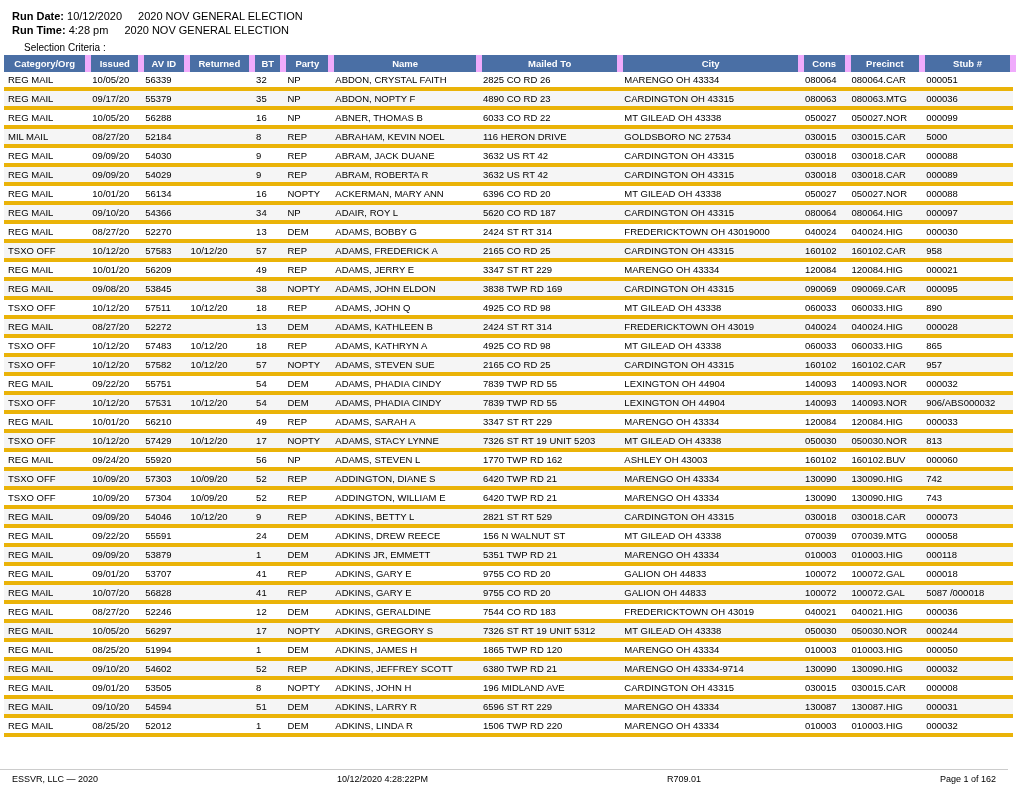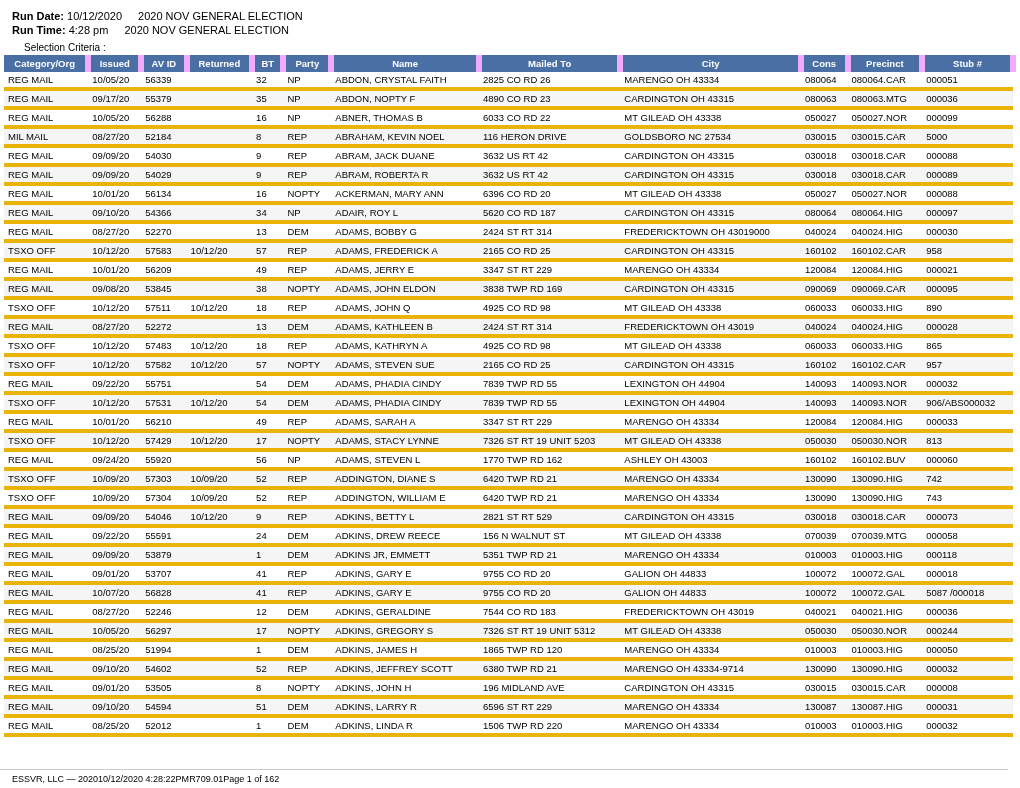--- a/index.html
+++ b/index.html
@@ -65,21 +65,21 @@
     }
     .page-footer {
       position: fixed;
       bottom: 0;
       left: 0;
       right: 12px;
       background: #fff;
       border-top: 1px solid #ccc;
       padding: 4px 12px;
       display: flex;
-      justify-content: flex-start;
+      justify-content: space-between;
       font-size: 9px;
     }
   </style>
 </head>
 <body>
 
 <div class="page-header">
   <div class="meta-line">
     <span><span class="meta-label">Run Date:</span>&nbsp;<span>10/12/2020</span></span>
     <span>2020 NOV GENERAL ELECTION</span>

